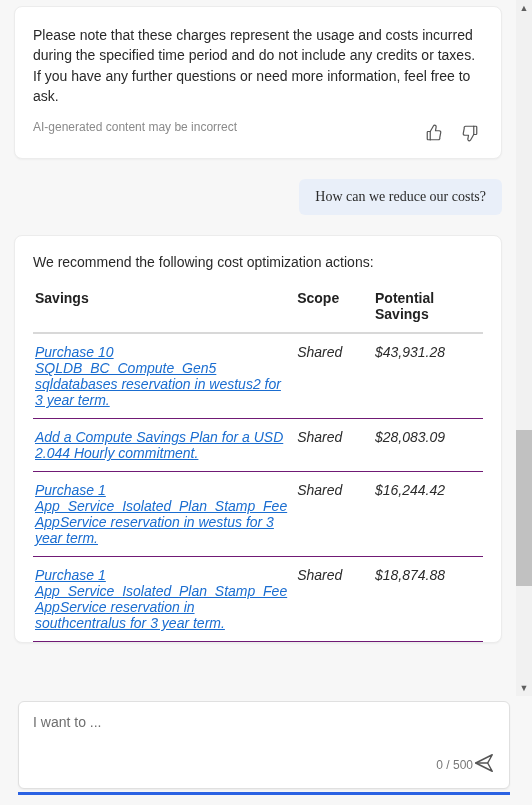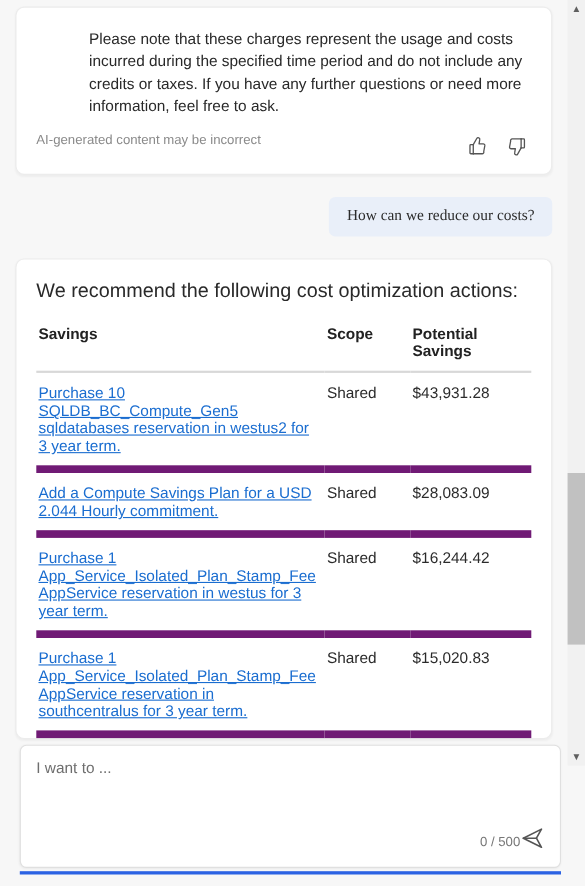--- a/index.html
+++ b/index.html
@@ -5,36 +5,36 @@
   * { box-sizing: border-box; margin: 0; padding: 0; }
   html, body { width: 532px; height: 805px; font-family: "Segoe UI", Arial, sans-serif; background: #f7f7f7; }
   .viewport { position: relative; width: 532px; height: 805px; overflow: hidden; }
   .chat-scroll { position: absolute; left: 0; top: 0; width: 516px; height: 696px; overflow: hidden; padding: 0 8px 0 8px; }
   .scrollbar-track { position: absolute; right: 0; top: 0; width: 16px; height: 696px; background: #f1f1f1; }
   .scrollbar-arrow { width: 16px; height: 16px; display: flex; align-items: center; justify-content: center; color: #5f5f5f; font-size: 9px; user-select: none; }
   .scrollbar-thumb { position: absolute; left: 0; width: 16px; background: #c1c1c1; }
   .card { background: #fff; border: 1px solid #ececec; border-radius: 8px; box-shadow: 0 1px 2px rgba(0,0,0,0.04); }
   .assistant-card { margin: 0 6px 20px 6px; padding: 18px 18px 12px 18px; }
   .assistant-card.first { margin-top: 6px; }
-  .body-text { font-size: 14px; line-height: 1.45; color: #292929; margin-left: 48px; }
+  .body-text { font-size: 14px; line-height: 1.45; color: #292929; }
   .disclaimer { font-size: 12px; color: #8a8a8a; margin-top: 14px; }
   .feedback-row { display: flex; justify-content: flex-end; gap: 10px; margin-top: -14px; }
   .icon-btn { width: 26px; height: 26px; display: flex; align-items: center; justify-content: center; color: #555; }
   .icon-btn svg { width: 18px; height: 18px; }
   .user-row { display: flex; justify-content: flex-end; margin: 0 6px 20px 6px; font-family: Liberation Serif, serif; }
   .user-bubble { background: #e9eff9; border-radius: 6px; padding: 10px 16px; font-size: 14px; color: #2b2b2b; }
-  .rec-intro { font-size: 18px; color: #292929; margin-bottom: 14px; }
+  .rec-intro { font-size: 14px; color: #292929; margin-bottom: 14px; }
   table { width: 100%; border-collapse: collapse; font-size: 14px; }
   th { text-align: left; font-weight: 600; color: #222; padding: 6px 8px 10px 2px; border-bottom: 2px solid #d8d8d8; vertical-align: top; }
-  td { padding: 10px 8px 10px 2px; border-bottom: 7px solid #701a75; vertical-align: top; color: #2b2b2b; }
+  td { padding: 10px 8px 10px 2px; border-bottom: 1px solid #701a75; vertical-align: top; color: #2b2b2b; font-style: italic; }
   td.action a { color: #1a6dd0; text-decoration: underline; }
   .col-action { width: 52%; }
   .col-scope { width: 20%; }
   .col-savings { width: 28%; }
-  .input-panel { position: absolute; left: 18px; bottom: 16px; width: 492px; height: 112px; background: #fff; border: 1px solid #e0e0e0; border-radius: 6px; box-shadow: 0 1px 2px rgba(0,0,0,0.05); padding: 12px 14px 10px 14px; display: flex; flex-direction: column; justify-content: space-between; }
+  .input-panel { position: absolute; left: 18px; bottom: 16px; width: 492px; height: 88px; background: #fff; border: 1px solid #e0e0e0; border-radius: 6px; box-shadow: 0 1px 2px rgba(0,0,0,0.05); padding: 12px 14px 10px 14px; display: flex; flex-direction: column; justify-content: space-between; }
   .input-panel .placeholder { font-size: 14px; color: #6e6e6e; }
   .input-bottom { display: flex; justify-content: flex-end; align-items: center; }
   .counter { font-size: 12px; color: #777; }
   .send-btn svg { width: 22px; height: 22px; }
   .bottom-accent { position: absolute; left: 18px; bottom: 10px; width: 492px; height: 3px; background: #2b62e3; }
 </style>
 </head>
 <body>
 
 <div class="viewport">
@@ -88,21 +88,21 @@
             <td>$28,083.09</td>
           </tr>
           <tr>
             <td class="action"><a href="#">Purchase 1 App_Service_Isolated_Plan_Stamp_Fee AppService reservation in westus for 3 year term.</a></td>
             <td>Shared</td>
             <td>$16,244.42</td>
           </tr>
           <tr>
             <td class="action"><a href="#">Purchase 1 App_Service_Isolated_Plan_Stamp_Fee AppService reservation in southcentralus for 3 year term.</a></td>
             <td>Shared</td>
-            <td>$15,020.83</td>
+            <td>$18,874.88</td>
           </tr>
         </tbody>
       </table>
     </div>
 
   </div>
 
   <div class="scrollbar-track">
     <div class="scrollbar-arrow" style="position:absolute;top:0;">▲</div>
     <div class="scrollbar-thumb" style="top:430px;height:156px;"></div>

